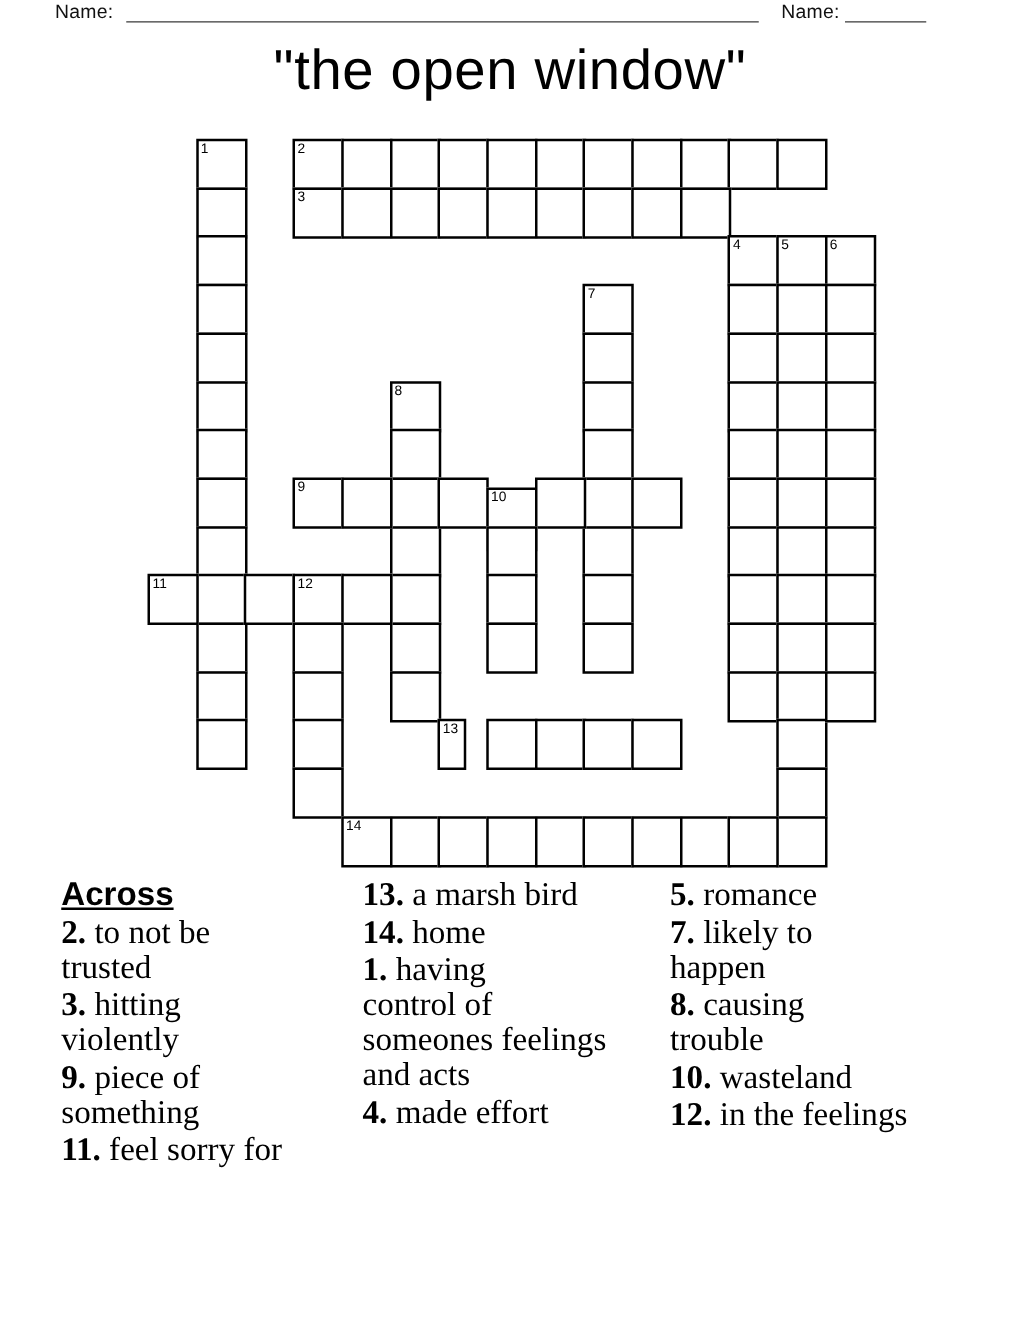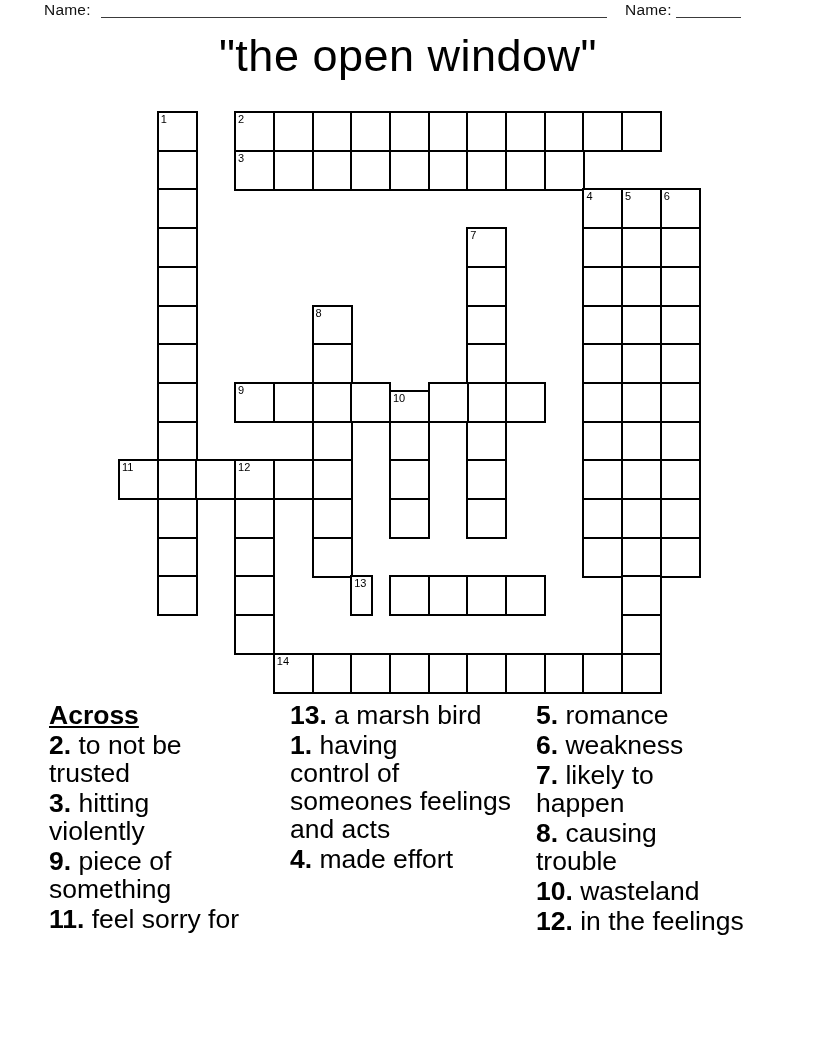--- a/index.html
+++ b/index.html
@@ -39,21 +39,21 @@
     font-weight:400;
   }
   .clue-col {
     position:absolute; top:701px;
     font-size:26.5px; line-height:28px;
   }
   .clue-head {
     font-weight:bold; text-decoration:underline;
     margin-bottom:2px;
   }
-  .clue-item { margin-bottom:2px; }
+  .clue-item { margin-bottom:2px;font-family:Liberation Serif, serif; }
   .clue-num { font-weight:bold; }
   .clue-text { white-space:pre-line; }
 </style>
 </head>
 <body>
 
 <span class="hdr-label" style="left: 44px;">Name:</span>
 <span class="fill-line" style="left: 101px; width: 506px;"></span>
 <span class="hdr-label" style="left: 625px;">Name:</span>
 <span class="fill-line" style="left: 676px; width: 65px;"></span>
@@ -209,29 +209,29 @@
       <div class="clue-item"><span class="clue-num">2. </span><span class="clue-text">to not be
 trusted</span></div>
       <div class="clue-item"><span class="clue-num">3. </span><span class="clue-text">hitting
 violently</span></div>
       <div class="clue-item"><span class="clue-num">9. </span><span class="clue-text">piece of
 something</span></div>
       <div class="clue-item"><span class="clue-num">11. </span><span class="clue-text">feel sorry for</span></div>
     </div>
     <div class="clue-col" style="left: 290px; width: 246px;">
       <div class="clue-item"><span class="clue-num">13. </span><span class="clue-text">a marsh bird</span></div>
+      <div class="clue-item"><span class="clue-num">14. </span><span class="clue-text">home</span></div>
       <div class="clue-item"><span class="clue-num">1. </span><span class="clue-text">having
 control of
 someones feelings
 and acts</span></div>
       <div class="clue-item"><span class="clue-num">4. </span><span class="clue-text">made effort</span></div>
     </div>
     <div class="clue-col" style="left: 536px; width: 278px;">
       <div class="clue-item"><span class="clue-num">5. </span><span class="clue-text">romance</span></div>
-      <div class="clue-item"><span class="clue-num">6. </span><span class="clue-text">weakness</span></div>
       <div class="clue-item"><span class="clue-num">7. </span><span class="clue-text">likely to
 happen</span></div>
       <div class="clue-item"><span class="clue-num">8. </span><span class="clue-text">causing
 trouble</span></div>
       <div class="clue-item"><span class="clue-num">10. </span><span class="clue-text">wasteland</span></div>
       <div class="clue-item"><span class="clue-num">12. </span><span class="clue-text">in the feelings</span></div>
     </div>
   </div>
 
 </body></html>

